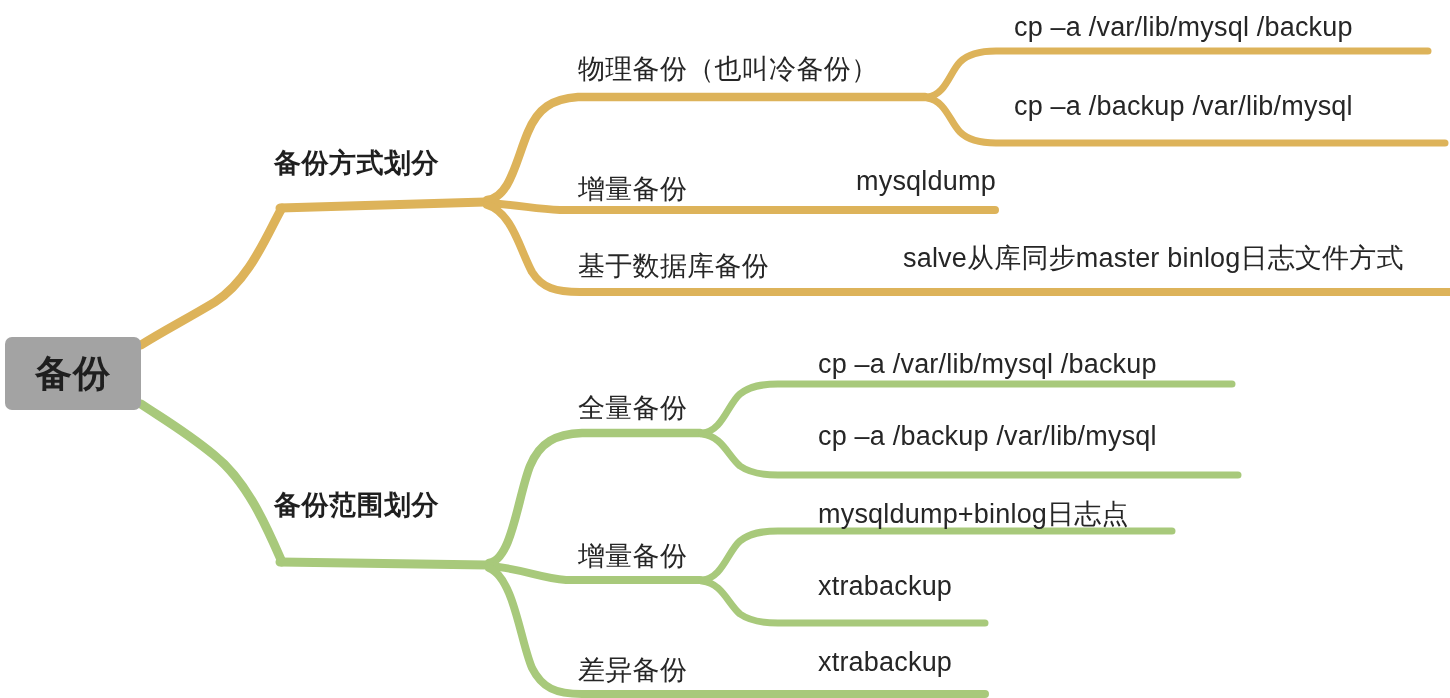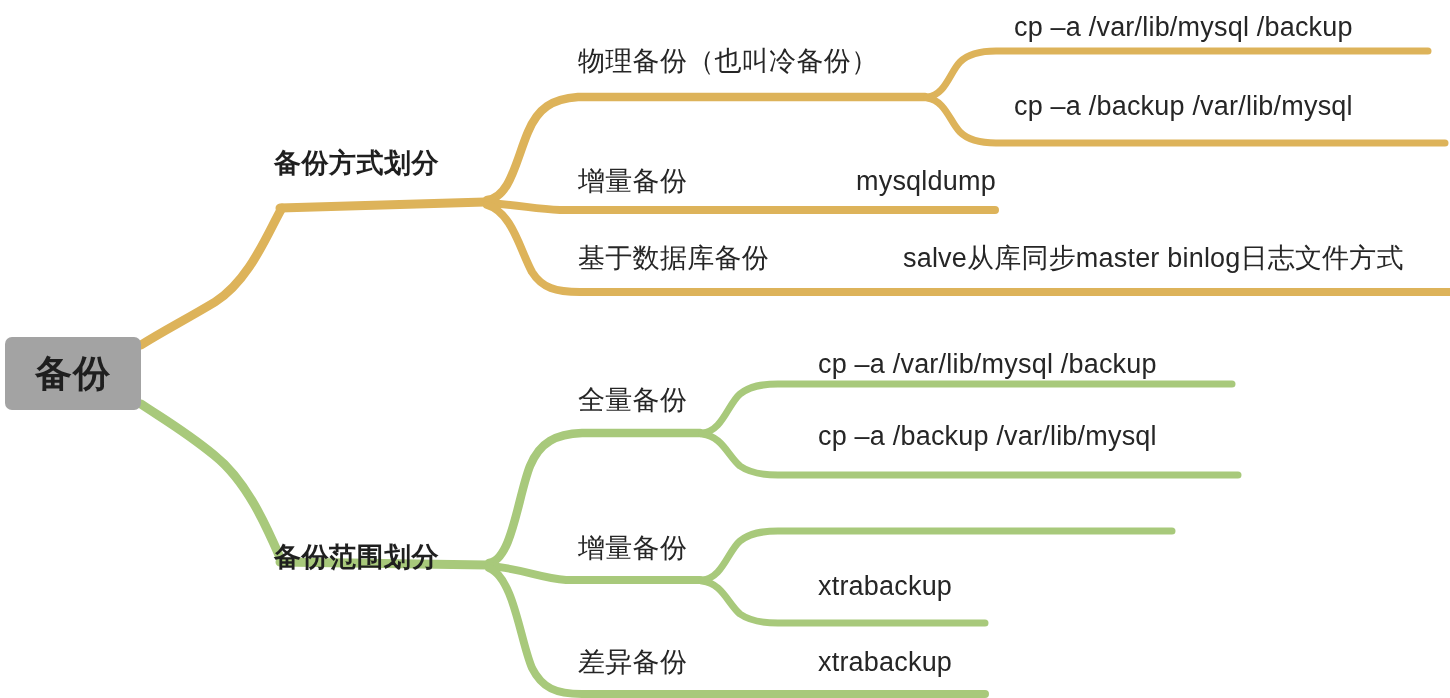--- a/index.html
+++ b/index.html
@@ -52,20 +52,21 @@
     font-size: 27px;
     font-weight: bold;
     color: #1f1f1f;
     letter-spacing: 0.5px;
   }
   .topic-node {
     font-size: 27px;
     font-weight: normal;
     color: #262626;
     letter-spacing: 0.3px;
+    margin-top: 8px;
   }
   .leaf-node {
     font-size: 27px;
     font-weight: normal;
     color: #262626;
     letter-spacing: 0.2px;
   }
 </style>
 </head>
 <body>
@@ -142,40 +143,43 @@
   </div>
 
   <div class="node topic-node" style="left:578px; top:245px;">
     <span>基于数据库备份</span>
   </div>
 
   <div class="node leaf-node" style="left:903px; top:245px;">
     <span>salve从库同步master binlog日志文件方式</span>
   </div>
 
-  <div class="node branch-node" style="left:274px; top:544px;text-align:center;">
+  <div class="node branch-node" style="left:274px; top:492px;text-align:center;">
     <span>备份范围划分</span>
   </div>
 
   <div class="node topic-node" style="left:578px; top:387px;">
     <span>全量备份</span>
   </div>
 
   <div class="node leaf-node" style="left:818px; top:351px;">
     <span>cp –a /var/lib/mysql /backup</span>
   </div>
 
   <div class="node leaf-node" style="left:818px; top:423px;">
     <span>cp –a  /backup /var/lib/mysql</span>
   </div>
 
   <div class="node topic-node" style="left:578px; top:535px;">
     <span>增量备份</span>
   </div>
 
+  <div class="node leaf-node" style="left:818px; top:501px;">
+    <span>mysqldump+binlog日志点</span>
+  </div>
 
   <div class="node leaf-node" style="left:818px; top:573px;">
     <span>xtrabackup</span>
   </div>
 
   <div class="node topic-node" style="left:578px; top:649px;">
     <span>差异备份</span>
   </div>
 
   <div class="node leaf-node" style="left:818px; top:649px;">

